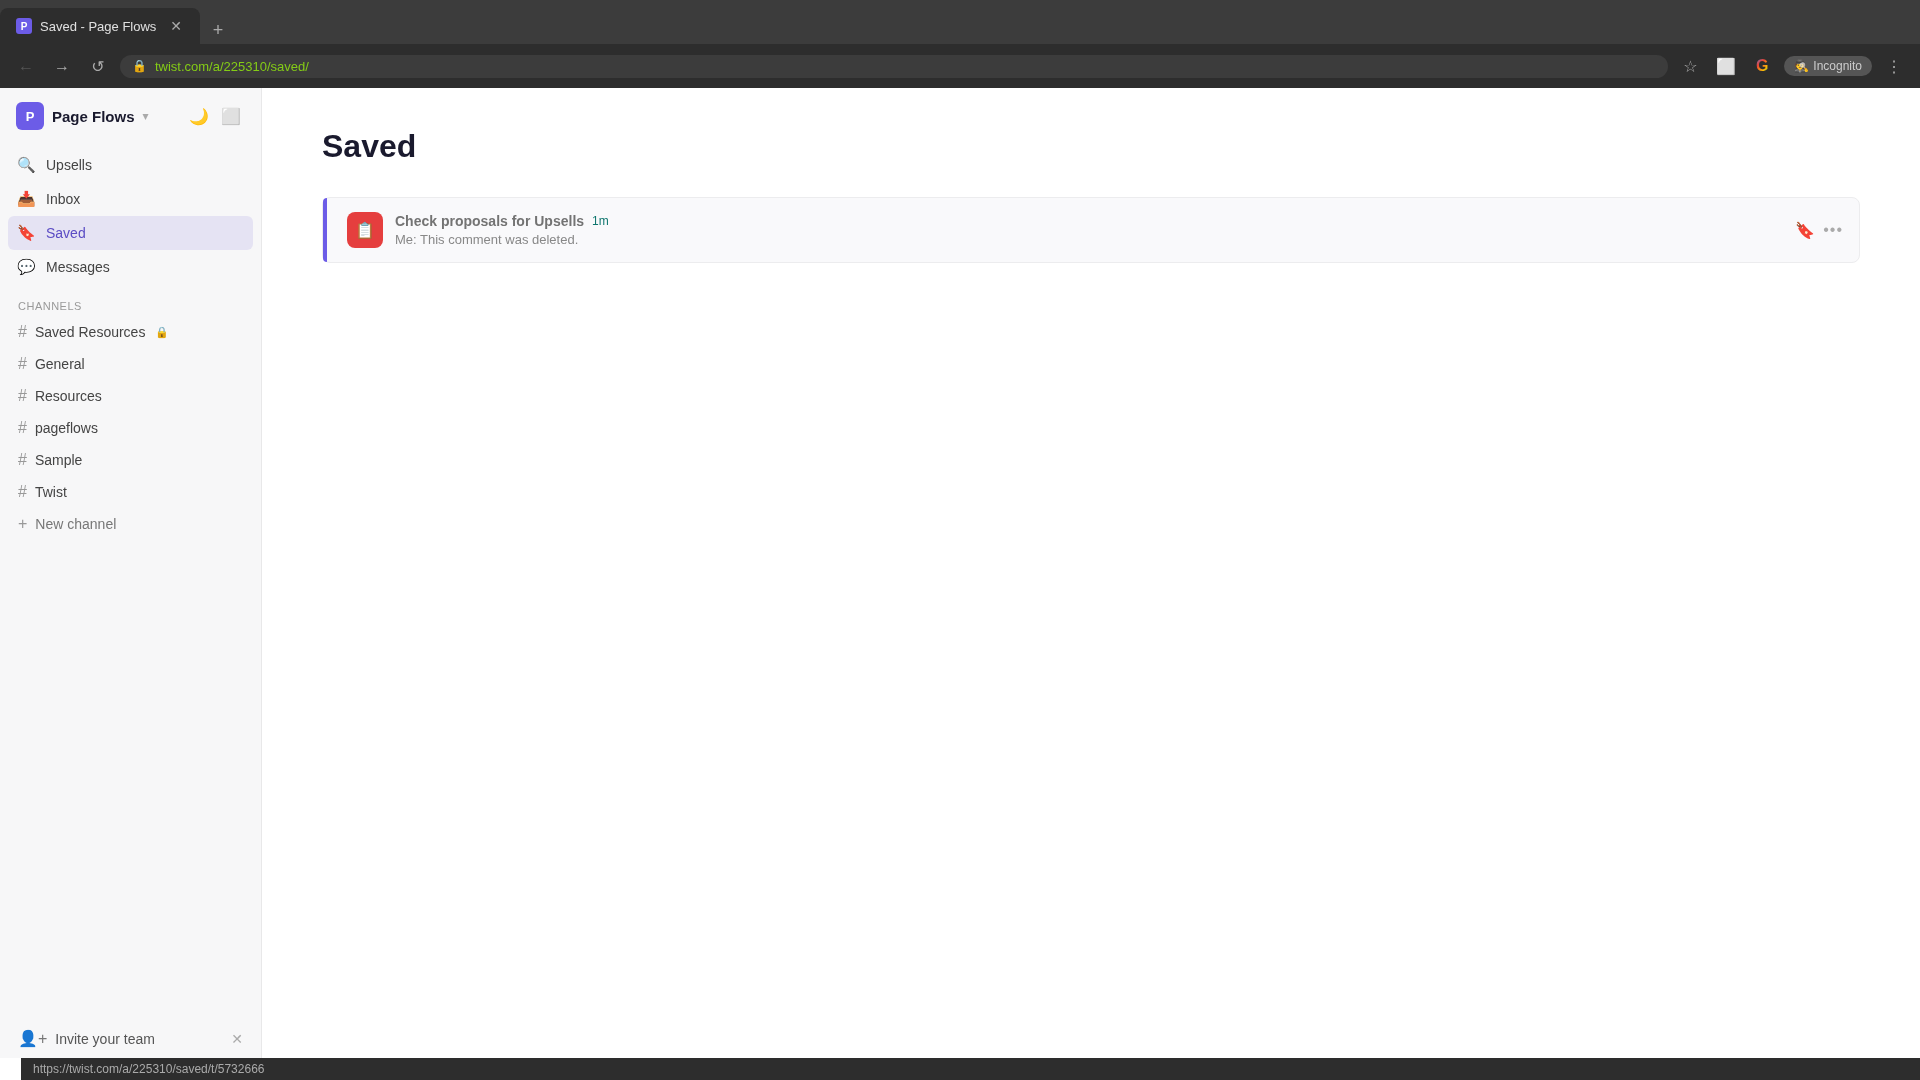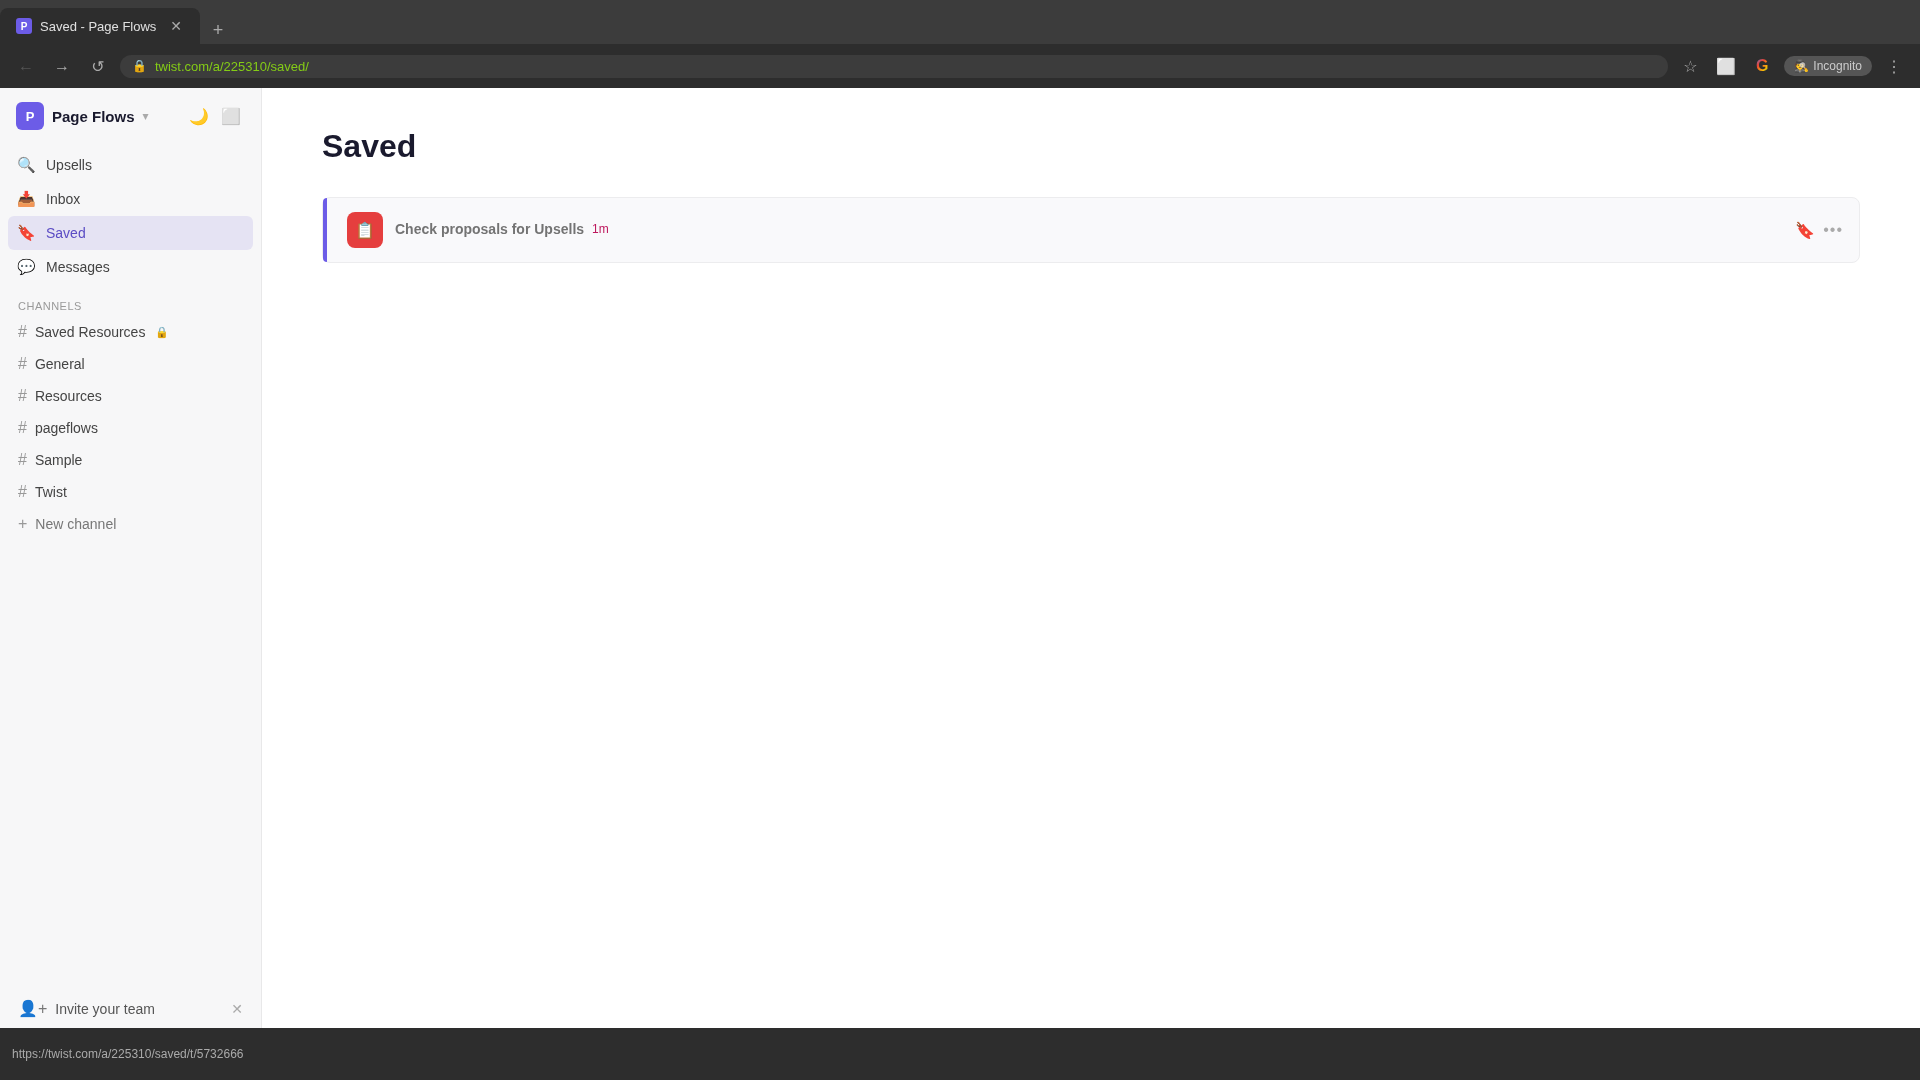--- a/index.html
+++ b/index.html
@@ -56,28 +56,28 @@
     .main-content { flex: 1; background: #fff; display: flex; flex-direction: column; overflow-y: auto; padding: 40px 60px; }
     .page-title { font-size: 32px; font-weight: 700; color: #1a1a2e; margin-bottom: 32px; }
     .section-label { font-size: 14px; font-weight: 600; color: #888; margin-bottom: 12px; }
 
     .saved-item { display: flex; align-items: center; gap: 12px; background: #f9f9fb; border-radius: 8px; padding: 14px 16px; border: 1px solid #ececee; position: relative; cursor: pointer; }
     .item-bookmark-indicator { width: 4px; height: 100%; background: #6c5ce7; border-radius: 2px; position: absolute; left: 0; top: 0; bottom: 0; border-radius: 8px 0 0 8px; }
     .item-avatar { width: 36px; height: 36px; border-radius: 8px; background: #e53e3e; display: flex; align-items: center; justify-content: center; color: white; font-size: 16px; flex-shrink: 0; }
     .item-content { flex: 1; }
     .item-title-row { display: flex; align-items: center; gap: 8px; margin-bottom: 3px; }
     .item-title { font-size: 14px; font-weight: 600; color: #737373; }
-    .item-time { font-size: 12px; color: #be185d; }
+    .item-time { font-size: 12px; color: #0f766e; }
     .item-preview { font-size: 13px; color: #888; }
     .item-actions { display: flex; align-items: center; gap: 8px; }
     .bookmark-btn { color: #aaa; font-size: 16px; cursor: pointer; }
     .more-btn { color: #aaa; font-size: 16px; cursor: pointer; letter-spacing: 1px; }
 
     
-    .status-bar { background: #2d2d2d; padding: 19px 12px; font-size: 12px; color: #aaa; }
+    .status-bar { background: #2d2d2d; padding: 4px 12px; font-size: 12px; color: #aaa; margin-left: 21px; }
 
     
     .google-icon { width: 28px; height: 28px; border-radius: 50%; display: flex; align-items: center; justify-content: center; cursor: pointer; }
     .google-g { font-size: 16px; font-weight: bold; background: linear-gradient(135deg, #4285F4, #EA4335, #FBBC05, #34A853); -webkit-background-clip: text; -webkit-text-fill-color: transparent; }
   </style>
 </head>
 <body>
 
 <div class="browser-chrome">
 
@@ -194,20 +194,21 @@
     <div class="saved-item">
       <div class="item-bookmark-indicator"></div>
       <div class="item-avatar" style="background:#e53e3e; margin-left: 8px;">
         <span>📋</span>
       </div>
       <div class="item-content">
         <div class="item-title-row">
           <span class="item-title">Check proposals for Upsells</span>
           <span class="item-time">1m</span>
         </div>
+        <div class="item-preview">Me: This comment was deleted.</div>
       </div>
       <div class="item-actions">
         <span class="bookmark-btn">🔖</span>
         <span class="more-btn">•••</span>
       </div>
     </div>
   </div>
 
 </div>
 

